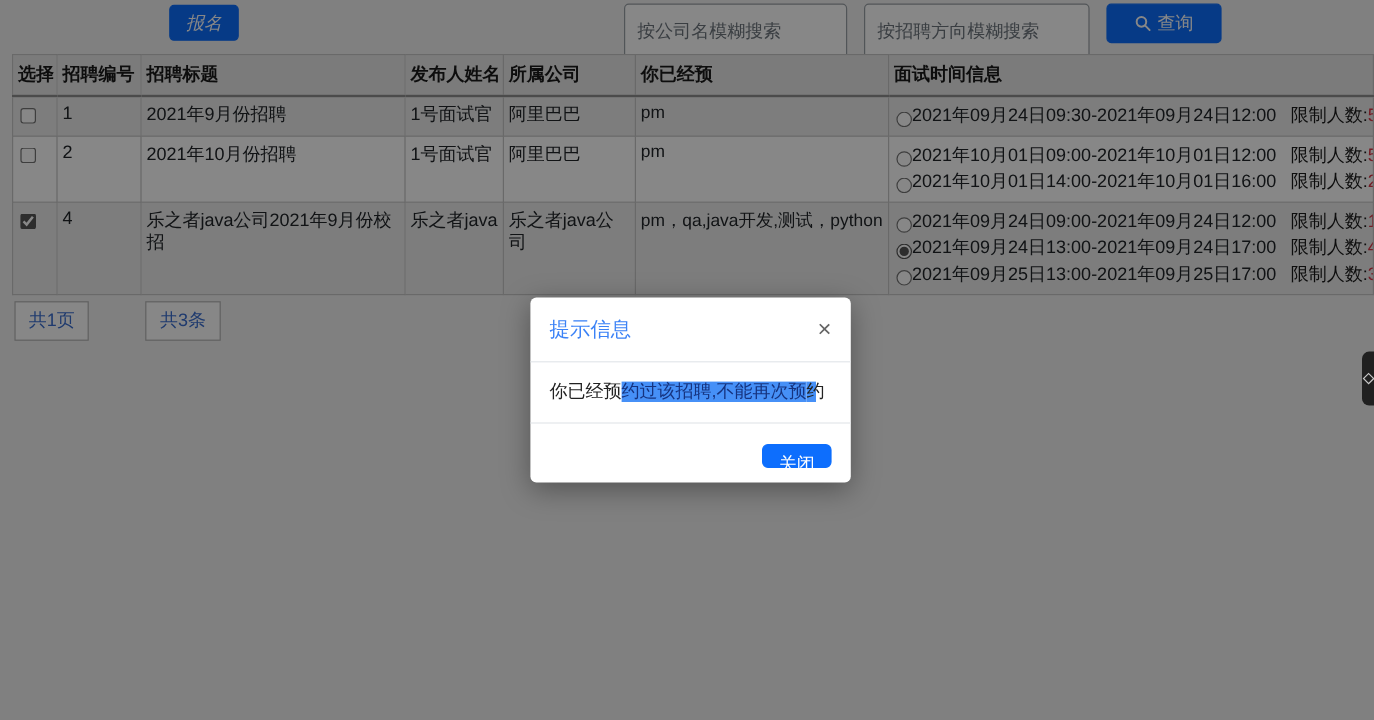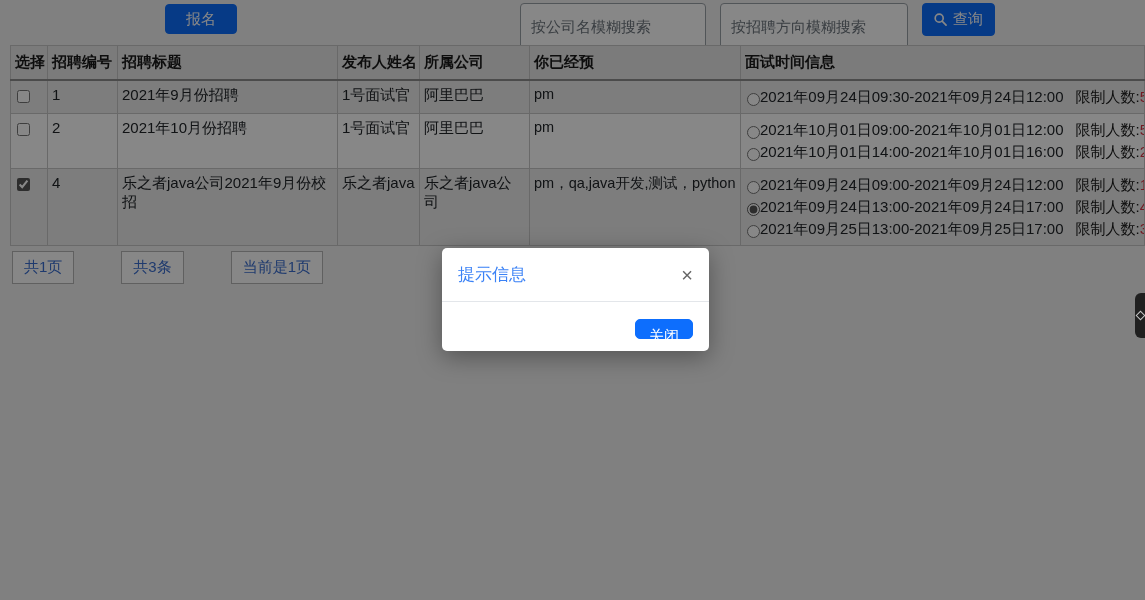--- a/index.html
+++ b/index.html
@@ -7,31 +7,31 @@
     width:1145px;height:600px;position:relative;overflow:hidden;
     background:#f2f2f2;
     font-family:"Liberation Sans","DejaVu Sans",sans-serif;
     color:#212529;
   }
   
   .btn-primary{
     background:#0d6efd;color:#fff;border:1px solid #0d6efd;border-radius:4px;
     font-size:15px;font-family:inherit;cursor:pointer;
   }
-  #signup-btn{position:absolute;left:165px;top:4px;width:72px;height:30px;}
+  #signup-btn{position:absolute;left:141px;top:4px;width:58px;height:30px;font-style:italic;}
   .search-input{
     position:absolute;top:3px;height:46px;box-sizing:border-box;
     border:1px solid #9aa0a6;border-radius:4px;background:#fff;
     padding:0 10px;font-size:15px;font-family:inherit;color:#333;
   }
   .search-input::placeholder{color:#6e767e;opacity:1;}
   #search-company{left:520px;width:186px;}
   #search-direction{left:720px;width:188px;}
   #query-btn{
-    position:absolute;left:922px;top:3px;width:73px;height:33px;
+    position:absolute;left:922px;top:3px;width:96px;height:33px;
     display:flex;align-items:center;justify-content:center;gap:6px;
   }
   #query-btn svg{display:block;}
   
   #recruit-table{
     position:absolute;left:10px;top:45px;width:1135px;
     border-collapse:collapse;table-layout:fixed;background:#fff;
   }
   #recruit-table th,#recruit-table td{
     border:1px solid #c6c6c6;font-size:15px;text-align:left;
@@ -189,30 +189,32 @@
             <span class="limit">限制人数:<span class="limit-num">3</span></span>
           </label>
         </td>
       </tr>
     </tbody>
 </table>
 
 <div id="pagination">
   <span class="pg-item">共1页</span>
   <span class="pg-item">共3条</span>
-  <span class="pg-item">当前是1页</span>
 </div>
 
 <div id="backdrop"></div>
 
 <div id="side-handle">
   <span class="diamond"></span>
 </div>
 
 <div id="modal">
   <div class="modal-header">
     <span class="modal-title">提示信息</span>
     <button class="modal-close">×</button>
   </div>
+  <div class="modal-body">
+    <span>你已经预</span><span class="msg-sel">约过该招聘,不能再次预</span><span class="msg-suffix">约</span>
+  </div>
   <div class="modal-footer">
     <button id="modal-close-btn" class="btn-primary">关闭</button>
   </div>
 </div>
 
 </body></html>

